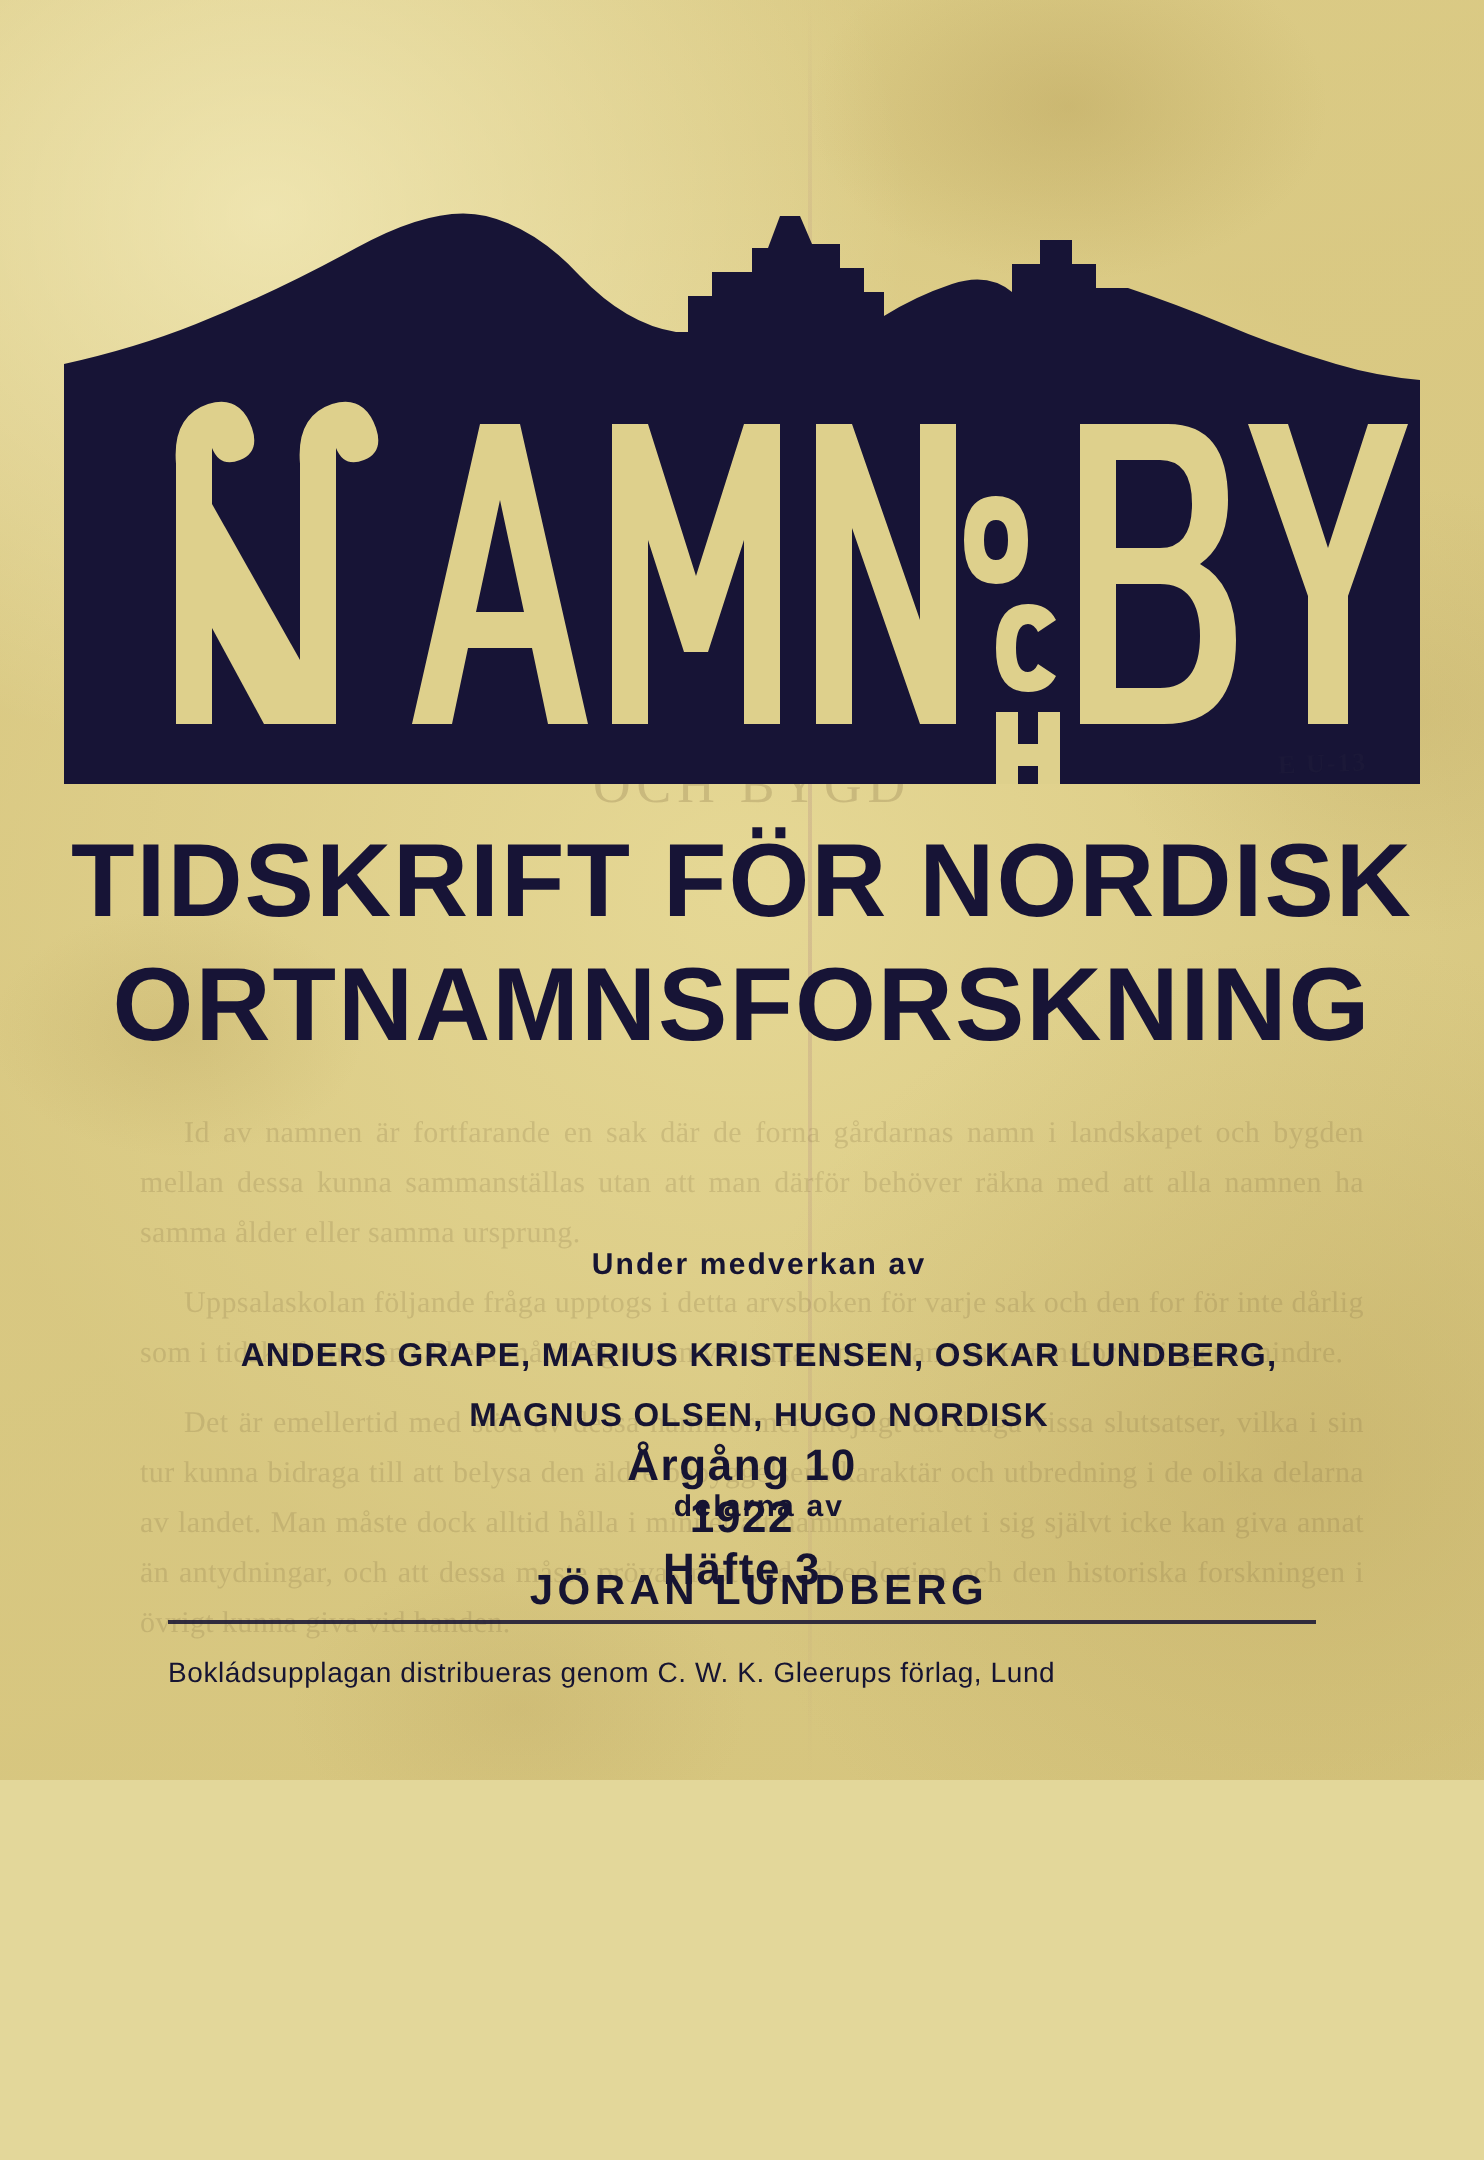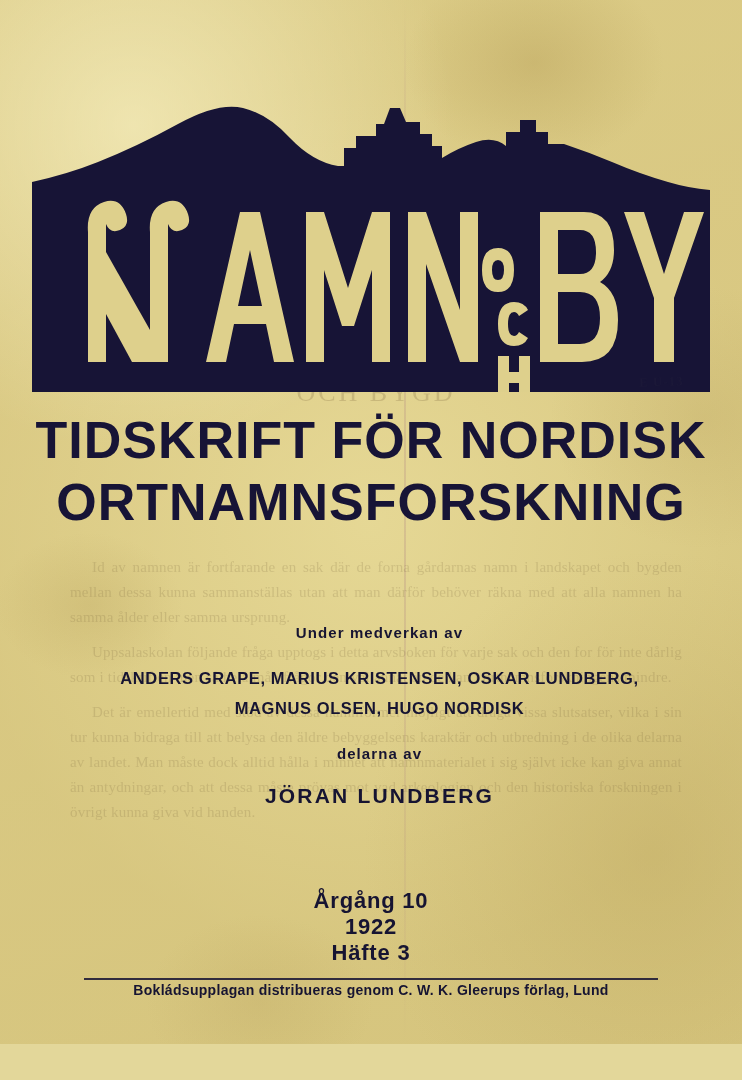--- a/index.html
+++ b/index.html
@@ -10,21 +10,21 @@
     width: 742px;
     height: 1080px;
     overflow: hidden;
     font-family: "Liberation Sans", sans-serif;
     background: #e3d79a;
   }
 
   .page {
     position: relative;
     width: 742px;
-    height: 1044px;
+    height: 890px;
     background:
       radial-gradient(ellipse 70% 50% at 18% 12%, rgba(255,250,210,0.55), rgba(255,250,210,0) 62%),
       radial-gradient(ellipse 60% 45% at 88% 82%, rgba(190,168,96,0.45), rgba(190,168,96,0) 65%),
       radial-gradient(ellipse 80% 60% at 50% 50%, rgba(231,217,150,0.8), rgba(214,196,124,0.7) 70%),
       linear-gradient(160deg, #e8dc9f 0%, #e2d493 35%, #ddd08d 60%, #d6c782 100%);
     overflow: hidden;
   }
 
   
   .page::before {
@@ -139,24 +139,23 @@
     letter-spacing: 0.8px;
     padding: 0 4px 12px 4px;
     flex-direction: column;
   }
   .rule {
     height: 2px;
     background: #1a1734;
     opacity: 0.88;
   }
   .distributor {
-    margin-top: 2px;
-    text-align: center;
+    margin-top: 16px;
     font-size: 14px;
-    font-weight: bold;
+    font-weight: normal;
     letter-spacing: 0.3px;
   }
 
   .signature {
     position: absolute;
     right: 58px;
     top: 374px;
     font-family: "Liberation Serif", serif;
     font-size: 13px;
     font-weight: bold;

